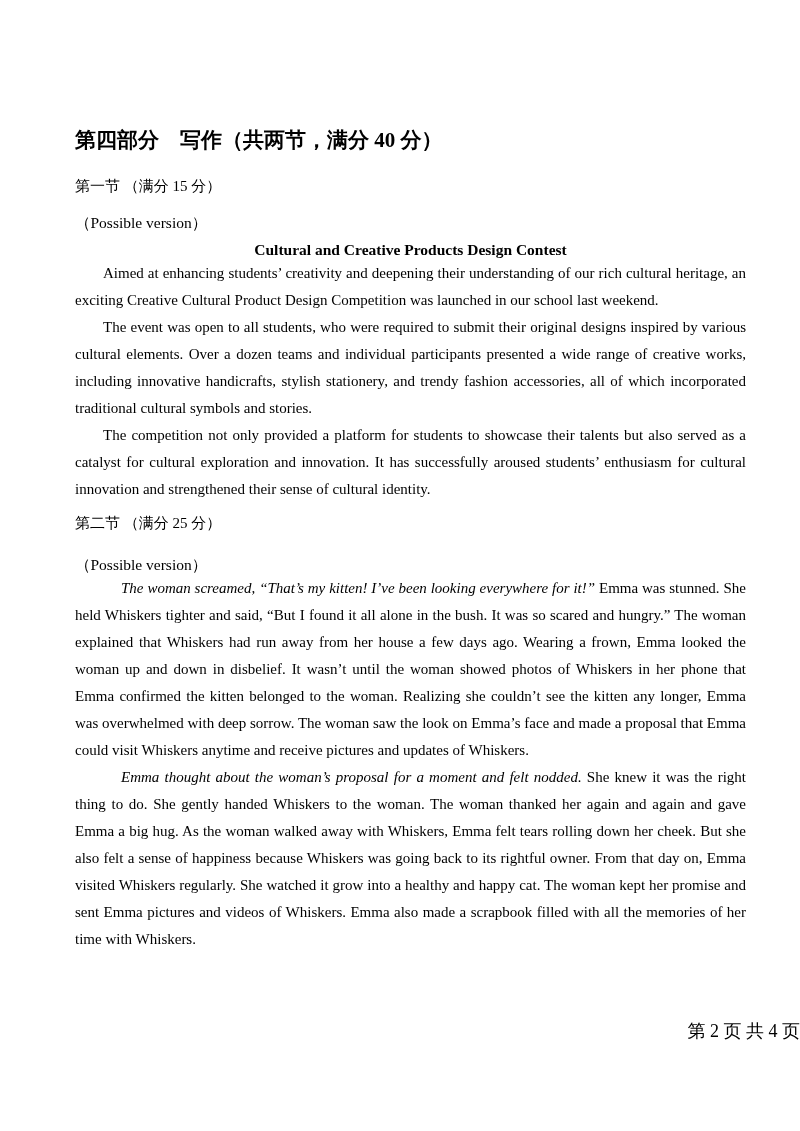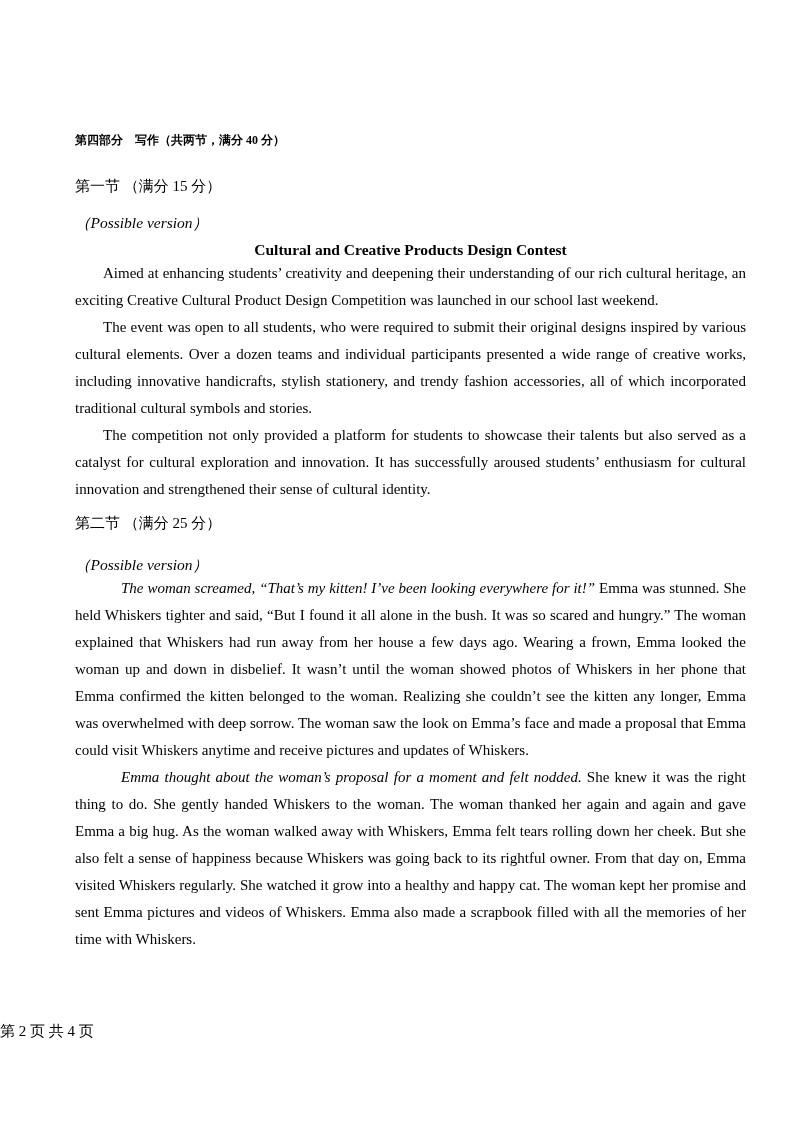--- a/index.html
+++ b/index.html
@@ -13,38 +13,37 @@
     font-family: "Liberation Serif", "DejaVu Serif", serif;
     overflow: hidden;
   }
   .content {
     position: absolute;
     left: 75px;
     top: 130px;
     width: 671px;
   }
   .section-header {
-    font-size: 12px;
+    font-size: 21px;
     line-height: 20px;
     font-weight: bold;
     margin: 0;
   }
   .sub-heading {
     font-size: 15px;
     line-height: 20px;
     margin-top: 26px;
   }
   .sub-heading.part2 {
     margin-top: 10px;
   }
   .possible-version {
     font-size: 15.5px;
     line-height: 20px;
     margin-top: 17px;
-    font-style: italic;
   }
   .possible-version.part2 {
     margin-top: 22px;
   }
   .essay-title {
     font-size: 15.5px;
     line-height: 20px;
     font-weight: bold;
     text-align: center;
     margin-top: 7px;
@@ -58,22 +57,22 @@
   }
   .italic-lead {
     font-style: italic;
     margin-left: 18px;
   }
   .page-footer {
     position: absolute;
     left: 0;
     top: 1022px;
     width: 100%;
-    text-align: left;
-    font-size: 15px;
+    text-align: right;
+    font-size: 18px;
     line-height: 18px;
   }
 </style>
 </head>
 <body>
 
 <div class="page">
   <div class="content">
 
     <div class="section-header">第四部分　写作（共两节，满分 40 分）</div>

